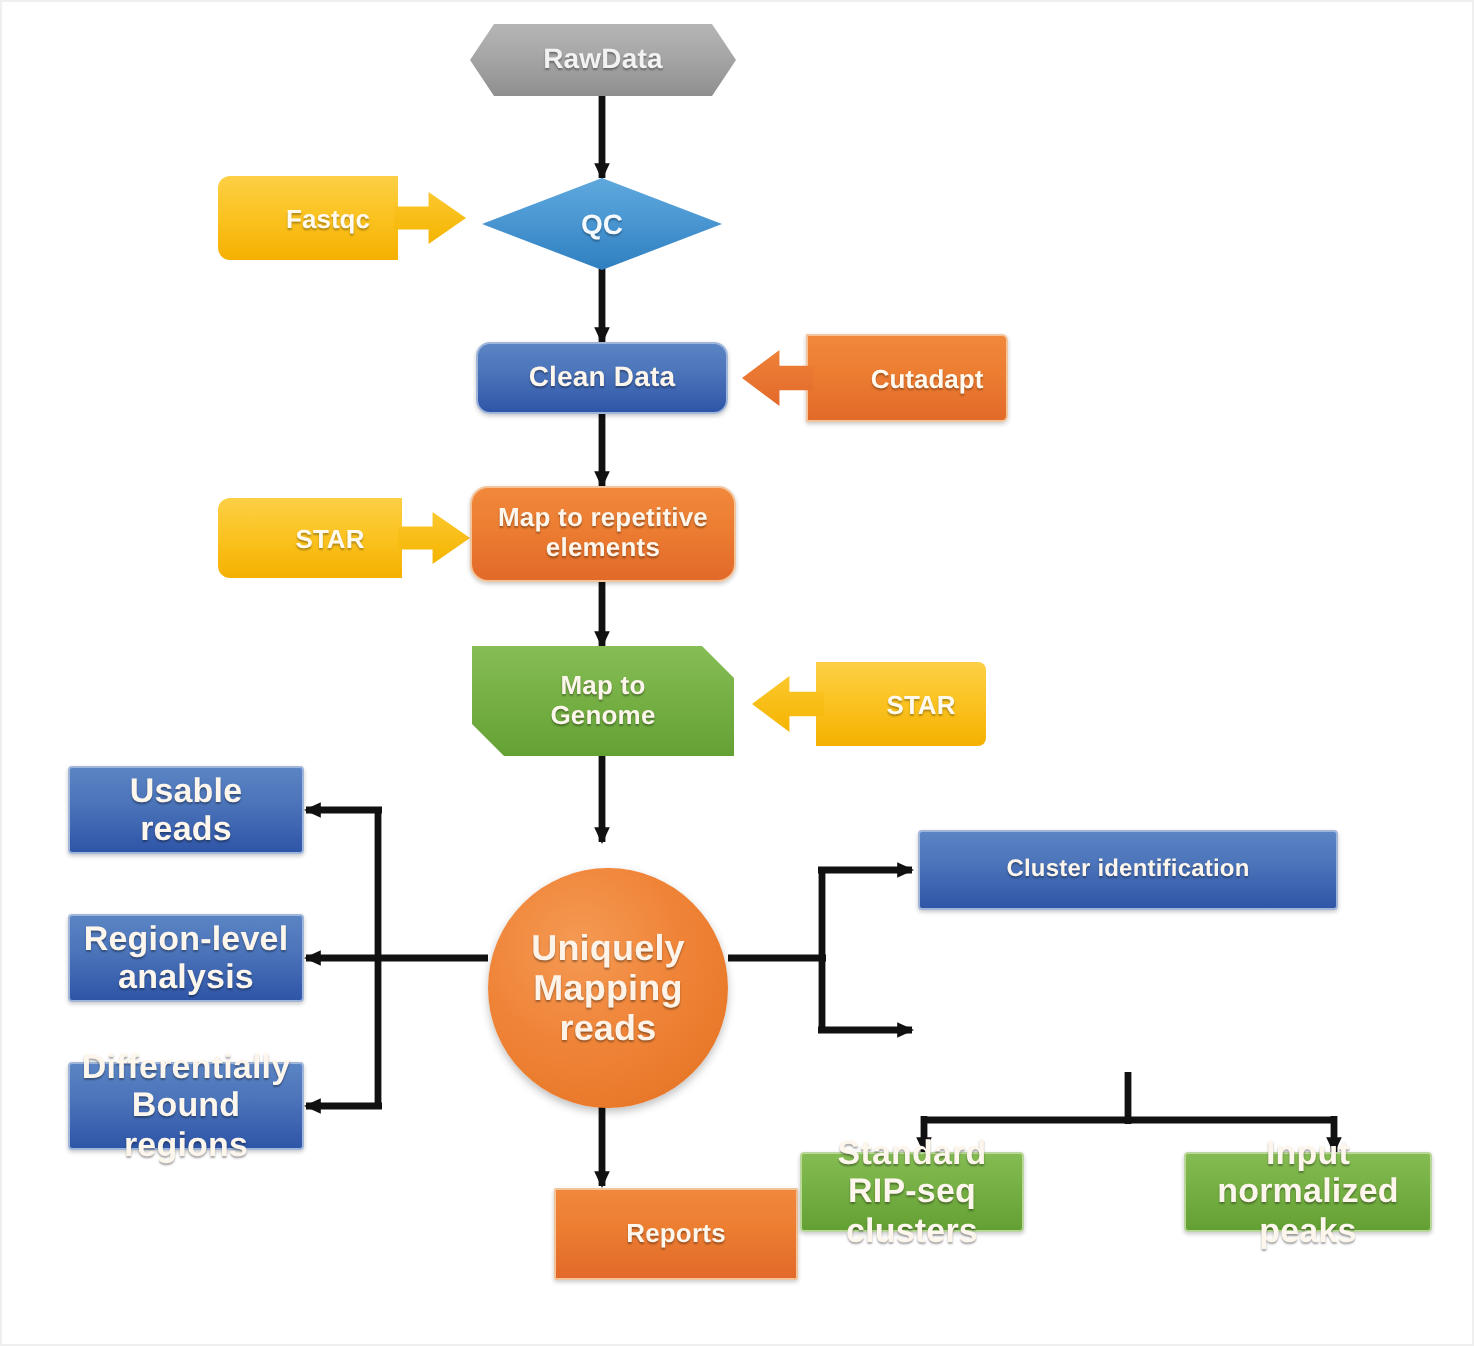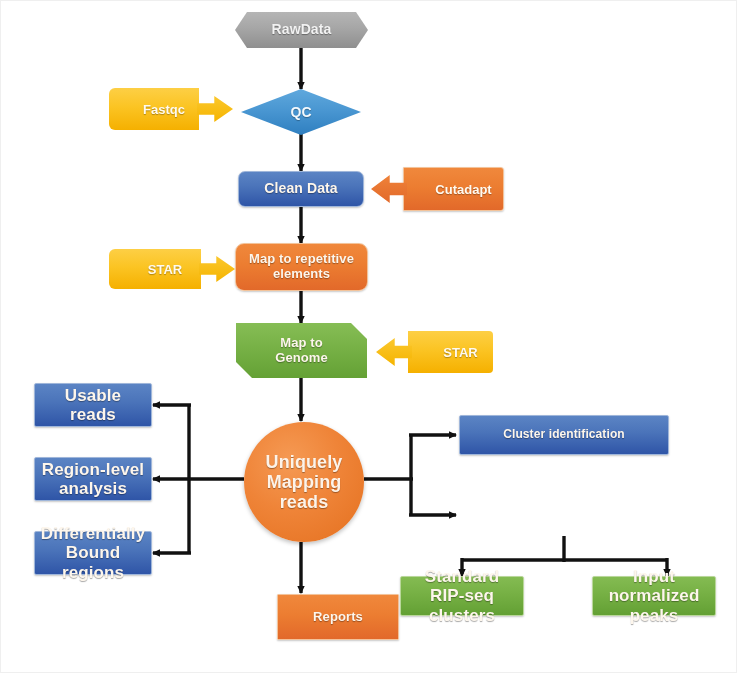--- a/index.html
+++ b/index.html
@@ -263,21 +263,21 @@
     <span>Genome</span>
   </div>
 
   <div class="arrowblock ab-left" style="left:375px; top:330px; width:117px; height:42px;">
     <div class="body yellow f-13" style="border-radius:0 4px 4px 0;">
       <span>STAR</span>
     </div>
     <div class="tip tip-yellow"></div>
   </div>
 
-  <div class="node circle f-18" style="left:243px; top:421px; width:120px; height:120px; flex-direction:column; border:0;">
+  <div class="node circle f-18" style="left:243px; top:433px; width:120px; height:120px; flex-direction:column; border:0;">
     <span>Uniquely</span>
     <span>Mapping</span>
     <span>reads</span>
   </div>
 
   <div class="node blue sq f-11" style="left:33px; top:382px; width:118px; height:44px; flex-direction:column;">
     <span>Usable</span>
     <span>reads</span>
   </div>
 
@@ -293,21 +293,21 @@
 
   <div class="node orange sq f-13" style="left:240px; top:593px; width:122px; height:46px;margin-left:36px;">
     <span>Reports</span>
   </div>
 
   <div class="node blue sq f-12" style="left:458px; top:414px; width:210px; height:40px;">
     <span>Cluster identification</span>
   </div>
 
 
-  <div class="node green sq f-11" style="left:399px; top:575px; width:124px; height:40px; flex-direction:column;">
+  <div class="node green sq f-11" style="left:399px; top:575px; width:112px; height:40px; flex-direction:column;">
     <span>Standard</span>
     <span>RIP-seq clusters</span>
   </div>
 
   <div class="node green sq f-11" style="left:591px; top:575px; width:124px; height:40px; flex-direction:column;">
     <span>Input normalized</span>
     <span>peaks</span>
   </div>
 
 </div>

